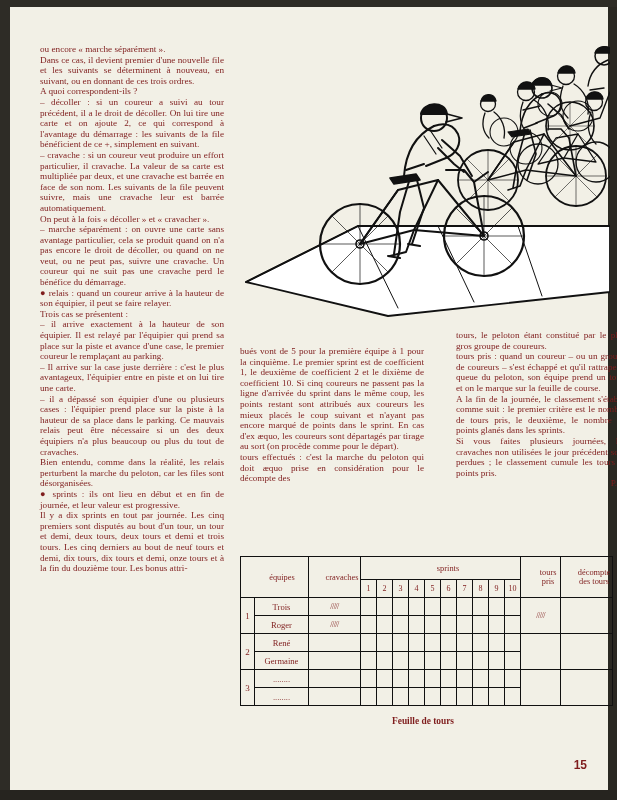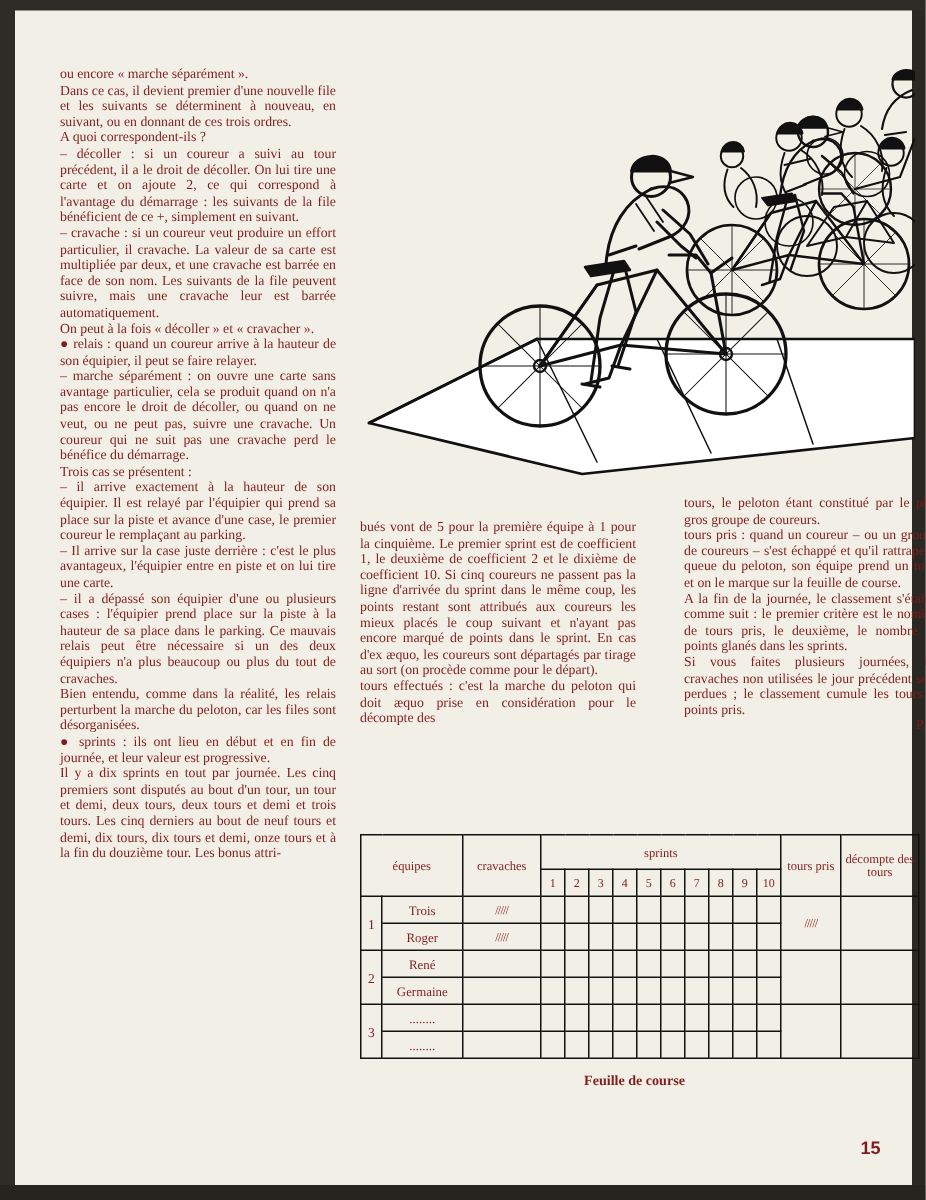--- a/index.html
+++ b/index.html
@@ -94,20 +94,21 @@
     border: 1px solid #111;
     padding: 0;
     text-align: center;
     vertical-align: middle;
     height: 17px;
     font-weight: normal;
   }
   table.course th.head {
     font-size: 8.4px;
     height: 22px;
+    padding-left: 15px;
   }
   td.label {
     text-align: left;
     padding-left: 5px;
     font-size: 8.6px;
   }
   td.num {
     font-size: 9px;
     width: 14px;
   }
@@ -269,22 +270,22 @@
       </svg>
     </div>
 
     <div class="col" id="col-left">
       <p>ou encore « marche séparément ».</p>
       <p>Dans ce cas, il devient premier d'une nouvelle file et les suivants se déterminent à nouveau, en suivant, ou en donnant de ces trois ordres.</p>
       <p>A quoi correspondent-ils ?</p>
       <p>– décoller : si un coureur a suivi au tour précédent, il a le droit de décoller. On lui tire une carte et on ajoute 2, ce qui correspond à l'avantage du démarrage : les suivants de la file bénéficient de ce +, simplement en suivant.</p>
       <p>– cravache : si un coureur veut produire un effort particulier, il cravache. La valeur de sa carte est multipliée par deux, et une cravache est barrée en face de son nom. Les suivants de la file peuvent suivre, mais une cravache leur est barrée automatiquement.</p>
       <p>On peut à la fois « décoller » et « cravacher ».</p>
+      <p>– marche séparément : on ouvre une carte sans avantage particulier, cela se produit quand on n'a pas encore le droit de décoller, ou quand on ne veut, ou ne peut pas, suivre une cravache. Un coureur qui ne suit pas une cravache perd le bénéfice du démarrage.</p>
       <p>● relais : quand un coureur arrive à la hauteur de son équipier, il peut se faire relayer.</p>
-      <p>– marche séparément : on ouvre une carte sans avantage particulier, cela se produit quand on n'a pas encore le droit de décoller, ou quand on ne veut, ou ne peut pas, suivre une cravache. Un coureur qui ne suit pas une cravache perd le bénéfice du démarrage.</p>
       <p>Trois cas se présentent :</p>
       <p>– il arrive exactement à la hauteur de son équipier. Il est relayé par l'équipier qui prend sa place sur la piste et avance d'une case, le premier coureur le remplaçant au parking.</p>
       <p>– Il arrive sur la case juste derrière : c'est le plus avantageux, l'équipier entre en piste et on lui tire une carte.</p>
       <p>– il a dépassé son équipier d'une ou plusieurs cases : l'équipier prend place sur la piste à la hauteur de sa place dans le parking. Ce mauvais relais peut être nécessaire si un des deux équipiers n'a plus beaucoup ou plus du tout de cravaches.</p>
       <p>Bien entendu, comme dans la réalité, les relais perturbent la marche du peloton, car les files sont désorganisées.</p>
       <p>● sprints : ils ont lieu en début et en fin de journée, et leur valeur est progressive.</p>
       <p>Il y a dix sprints en tout par journée. Les cinq premiers sont disputés au bout d'un tour, un tour et demi, deux tours, deux tours et demi et trois tours. Les cinq derniers au bout de neuf tours et demi, dix tours, dix tours et demi, onze tours et à la fin du douzième tour. Les bonus attri-</p>
     </div>
 
     <div class="col" id="col-mid">
@@ -430,18 +431,18 @@
               <td></td>
           <td></td>
               <td></td>
           <td></td>
               <td></td>
           <td></td>
               <td></td>
         </tr>
       </tbody>
         </table>
-      <div class="cap">Feuille de course</div>
+      <div class="cap">Feuille de tours</div>
     </div>
 
     <div class="pagenum">15</div>
   </div>
 </div>
 
 </body></html>

